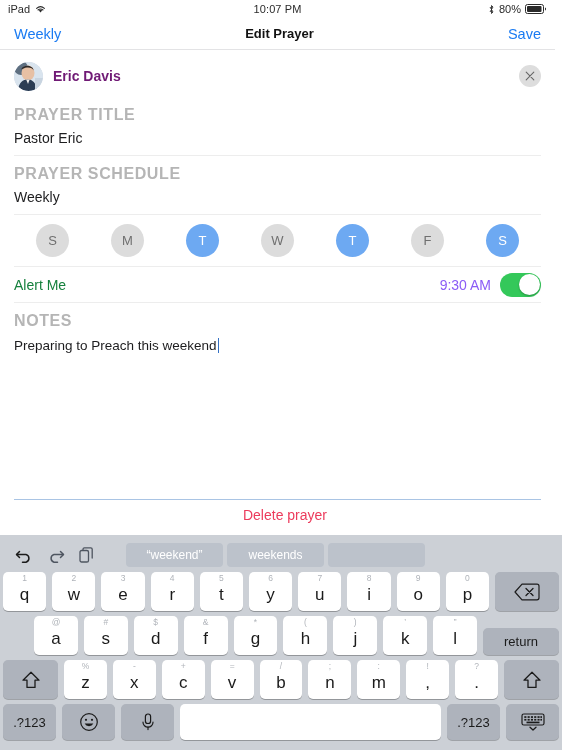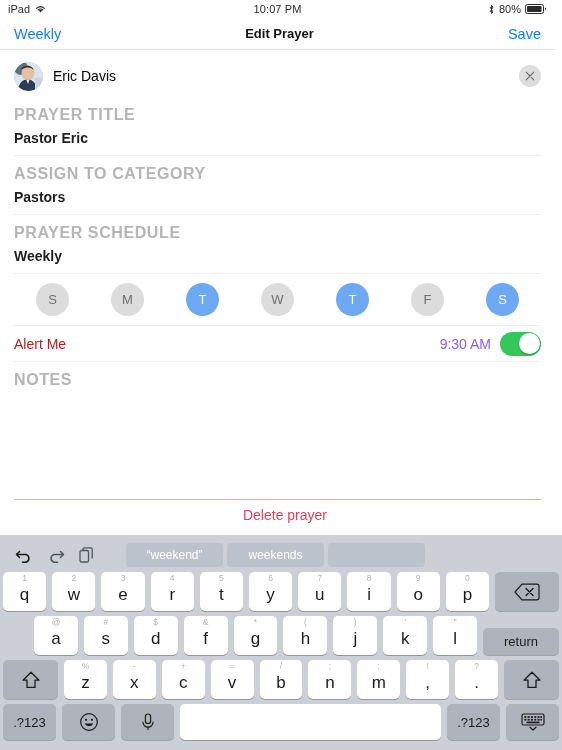--- a/index.html
+++ b/index.html
@@ -50,36 +50,36 @@
   .person-row {
     display: flex; align-items: center;
     height: 42px; margin-top: 5px; position: relative;
   }
   .avatar {
     width: 29px; height: 29px; border-radius: 50%;
     overflow: hidden; flex: 0 0 auto; margin-right: 10px;
     background: #cfd8e3; position: relative;
   }
   .avatar svg { display: block; }
-  .person-name { font-size: 14px; font-weight: normal; color: #000000; }
+  .person-name { font-size: 14px; font-weight: bold; color: #701a75; }
   .close-btn {
     position: absolute; right: 0; top: 50%; transform: translateY(-50%);
     width: 22px; height: 22px; border-radius: 50%;
     background: #dddddd; display: flex; align-items: center; justify-content: center;
     cursor: pointer;
   }
   .close-btn svg { display: block; }
 
   .field { padding-top: 9px; border-bottom: 1px solid #ededed; }
   .field-label {
     font-size: 16px; color: #b5b5b5; letter-spacing: .6px;
     text-transform: uppercase; margin-bottom: 6px; font-weight: bold;
   }
   .field-value {
-    font-size: 14px; color: #1d1d1f; font-weight: bold;
+    font-size: 14px; color: #1d1d1f; font-weight: normal;
     padding-bottom: 9px;
   }
 
   
   .days-row {
     display: flex; align-items: center; justify-content: space-between;
     padding: 9px 22px 9px 22px;
     border-bottom: 1px solid #ededed;
   }
   .day {
@@ -90,21 +90,21 @@
   .day.off { background: #dcdcdc; color: #6f6f6f; }
   .day.on  { background: #6da9f2; color: #ffffff; }
 
   
   .alert-row {
     display: flex; align-items: center; justify-content: flex-end;
     height: 36px; border-bottom: 1px solid #ededed; position: relative;
   }
   .alert-label {
     position: absolute; left: 0; top: 50%; transform: translateY(-50%);
-    font-size: 14px; color: #b91c1c;
+    font-size: 14px; color: #15803d;
   }
   .alert-time { font-size: 14px; color: #8b5cf6; margin-right: 9px; }
   .toggle {
     width: 41px; height: 24px; border-radius: 12px;
     background: #34c85a; position: relative; cursor: pointer;
   }
   .toggle .knob {
     position: absolute; top: 1.5px; right: 1.5px;
     width: 21px; height: 21px; border-radius: 50%;
     background: #fff; box-shadow: 0 1px 2px rgba(0,0,0,.28);
@@ -246,24 +246,20 @@
           <path d="M1.2 1.2 L8.8 8.8 M8.8 1.2 L1.2 8.8" stroke="#666" stroke-width="1.1" stroke-linecap="round"></path>
         </svg>
       </div>
     </div>
 
     <div class="field">
       <div class="field-label">PRAYER TITLE</div>
       <div class="field-value">Pastor Eric</div>
     </div>
 
-    <div class="field">
-      <div class="field-label">ASSIGN TO CATEGORY</div>
-      <div class="field-value">Pastors</div>
-    </div>
 
     <div class="field">
       <div class="field-label">PRAYER SCHEDULE</div>
       <div class="field-value">Weekly</div>
     </div>
 
     <div class="days-row">
       <div class="day off">
           <span>S</span>
         </div>
@@ -290,20 +286,23 @@
     <div class="alert-row">
       <span class="alert-label">Alert Me</span>
       <span class="alert-time">9:30 AM</span>
       <span class="toggle">
           <span class="knob"></span>
         </span>
     </div>
 
     <div class="notes">
       <div class="field-label">NOTES</div>
+      <div>
+        <span class="notes-value">Preparing to Preach this weekend</span><span class="caret"></span>
+      </div>
     </div>
 
     <div class="divider-blue"></div>
     <div class="delete-btn">Delete prayer</div>
   </div>
 
   <div class="keyboard">
 
     <div class="kb-toolbar">
       <span class="tool-icon">

